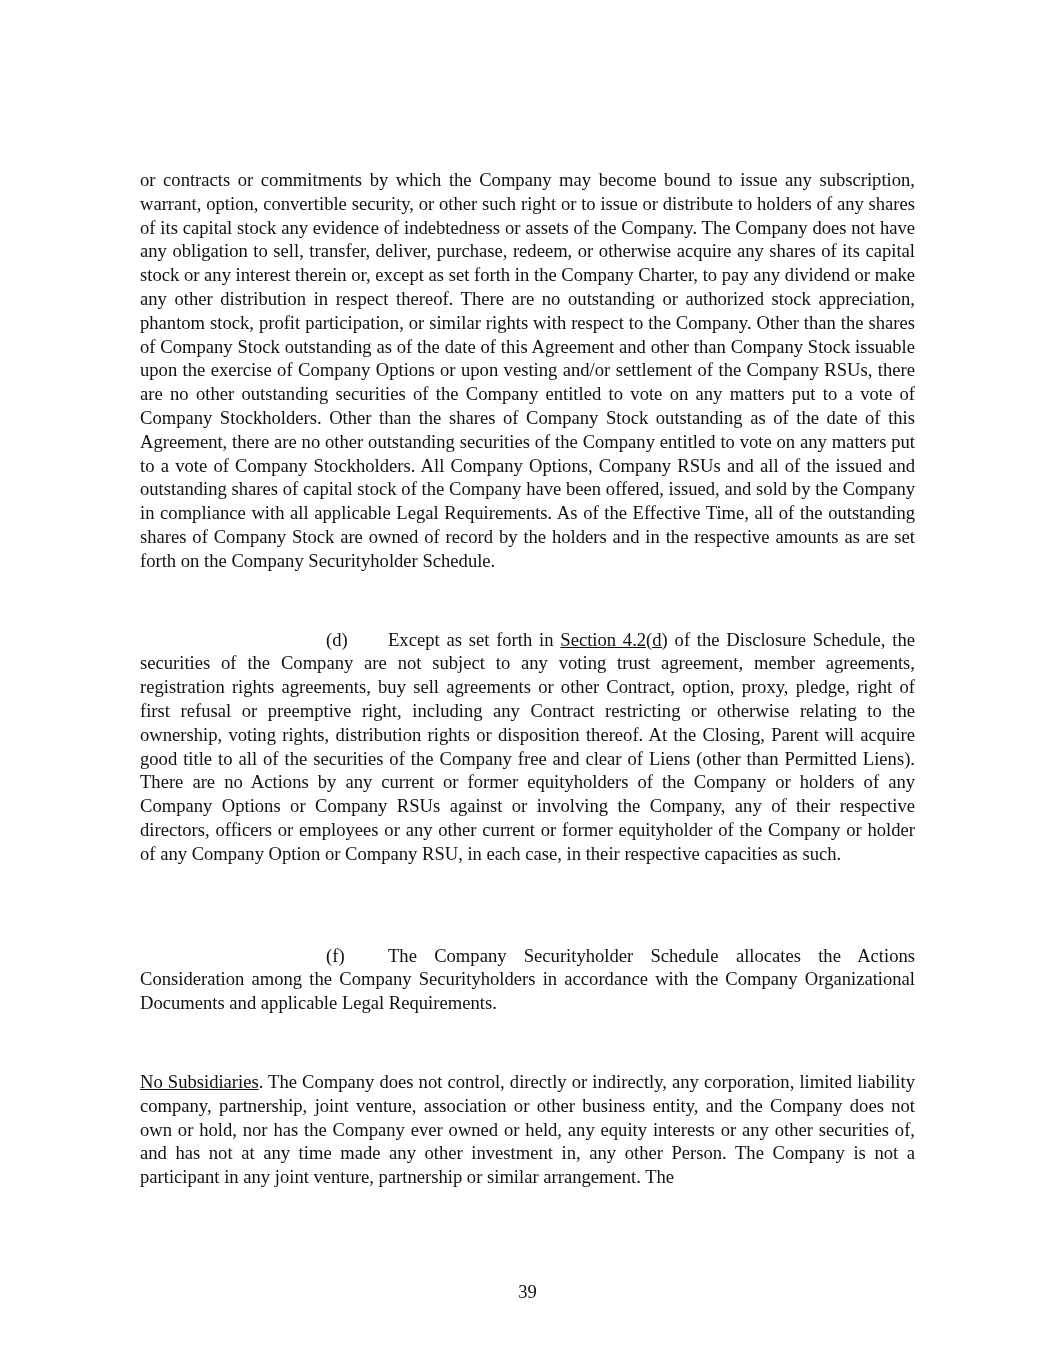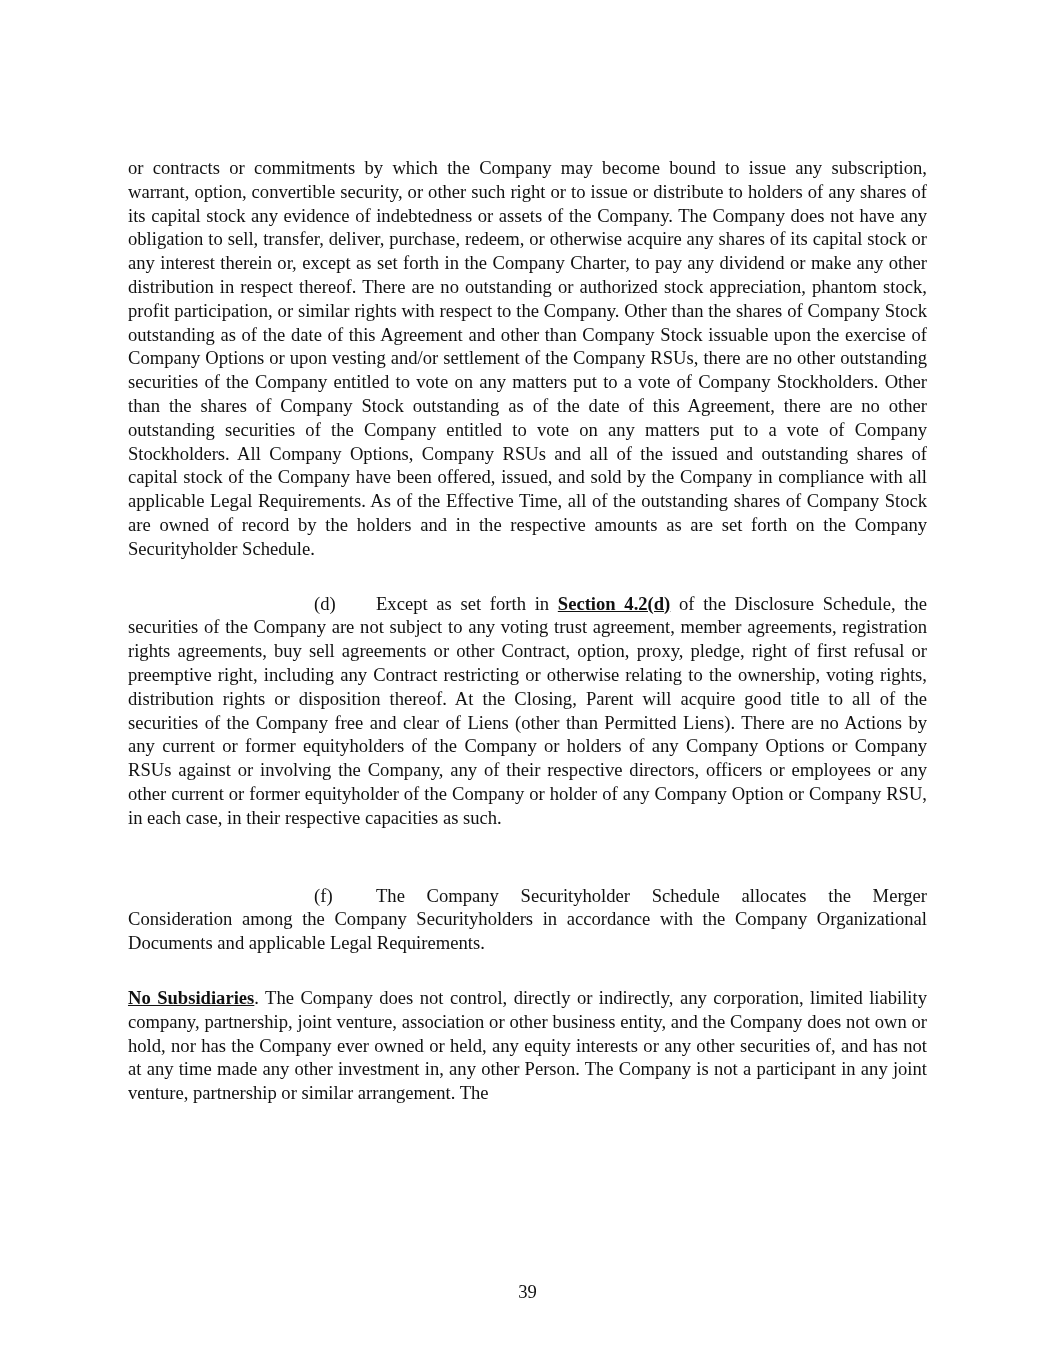--- a/index.html
+++ b/index.html
@@ -5,24 +5,24 @@
     html, body { margin: 0; padding: 0; background: #ffffff; }
     body {
       width: 1055px; height: 1365px; position: relative; overflow: hidden;
       font-family: "Liberation Serif", "DejaVu Serif", serif;
       color: #111111;
     }
     .page {
       position: absolute; left: 124px; top: 152px; width: 807px;
       font-size: 18.6px; line-height: 23.8px;
     }
-    .para { margin: 4px; text-align: justify; }
+    .para { margin: 16px; text-align: justify; }
     .gap { height: 23px; }
     .label { display: inline-block; margin-left: 186px; width: 62px; }
-    .u { text-decoration: underline; font-weight: bold; }
+    .u { text-decoration: underline; }
     .page-number {
       position: absolute; top: 1281px; left: 0; width: 1055px;
       text-align: center; font-size: 18.6px;
     }
   </style>
 </head>
 <body>
 
 <div class="page">
   <p class="para">or contracts or commitments by which the Company may become bound to issue any subscription, warrant, option, convertible security, or other such right or to issue or distribute to holders of any shares of its capital stock any evidence of indebtedness or assets of the Company.  The Company does not have any obligation to sell, transfer, deliver, purchase, redeem, or otherwise acquire any shares of its capital stock or any interest therein or, except as set forth in the Company Charter, to pay any dividend or make any other distribution in respect thereof.  There are no outstanding or authorized stock appreciation, phantom stock, profit participation, or similar rights with respect to the Company.  Other than the shares of Company Stock outstanding as of the date of this Agreement and other than Company Stock issuable upon the exercise of Company Options or upon vesting and/or settlement of the Company RSUs, there are no other outstanding securities of the Company entitled to vote on any matters put to a vote of Company Stockholders.  Other than the shares of Company Stock outstanding as of the date of this Agreement, there are no other outstanding securities of the Company entitled to vote on any matters put to a vote of Company Stockholders.  All Company Options, Company RSUs and all of the issued and outstanding shares of capital stock of the Company have been offered, issued, and sold by the Company in compliance with all applicable Legal Requirements.  As of the Effective Time, all of the outstanding shares of Company Stock are owned of record by the holders and in the respective amounts as are set forth on the Company Securityholder Schedule.</p>
@@ -32,21 +32,21 @@
   <p class="para">
     <span class="label">(d)</span><span>Except as set forth in </span><span class="u">Section 4.2(d)</span><span> of the Disclosure Schedule, the securities of the Company are not subject to any voting trust agreement, member agreements, registration rights agreements, buy sell agreements or other Contract, option, proxy, pledge, right of first refusal or preemptive right, including any Contract restricting or otherwise relating to the ownership, voting rights, distribution rights or disposition thereof.  At the Closing, Parent will acquire good title to all of the securities of the Company free and clear of Liens (other than Permitted Liens).  There are no Actions by any current or former equityholders of the Company or holders of any Company Options or Company RSUs against or involving the Company, any of their respective directors, officers or employees or any other current or former equityholder of the Company or holder of any Company Option or Company RSU, in each case, in their respective capacities as such.</span>
   </p>
 
   <div class="gap"></div>
 
 
   <div class="gap"></div>
 
   <p class="para">
-    <span class="label">(f)</span><span>The Company Securityholder Schedule allocates the Merger Consideration among the Company Securityholders in accordance with the Company Organizational Documents and applicable Legal Requirements.</span>
+    <span class="label">(f)</span><span>The Company Securityholder Schedule allocates the Actions Consideration among the Company Securityholders in accordance with the Company Organizational Documents and applicable Legal Requirements.</span>
   </p>
 
   <div class="gap"></div>
 
   <p class="para">
     <span class="u">No Subsidiaries</span><span>.  The Company does not control, directly or indirectly, any corporation, limited liability company, partnership, joint venture, association or other business entity, and the Company does not own or hold, nor has the Company ever owned or held, any equity interests or any other securities of, and has not at any time made any other investment in, any other Person.  The Company is not a participant in any joint venture, partnership or similar arrangement.  The</span>
   </p>
 </div>
 
 <div class="page-number">39</div>

